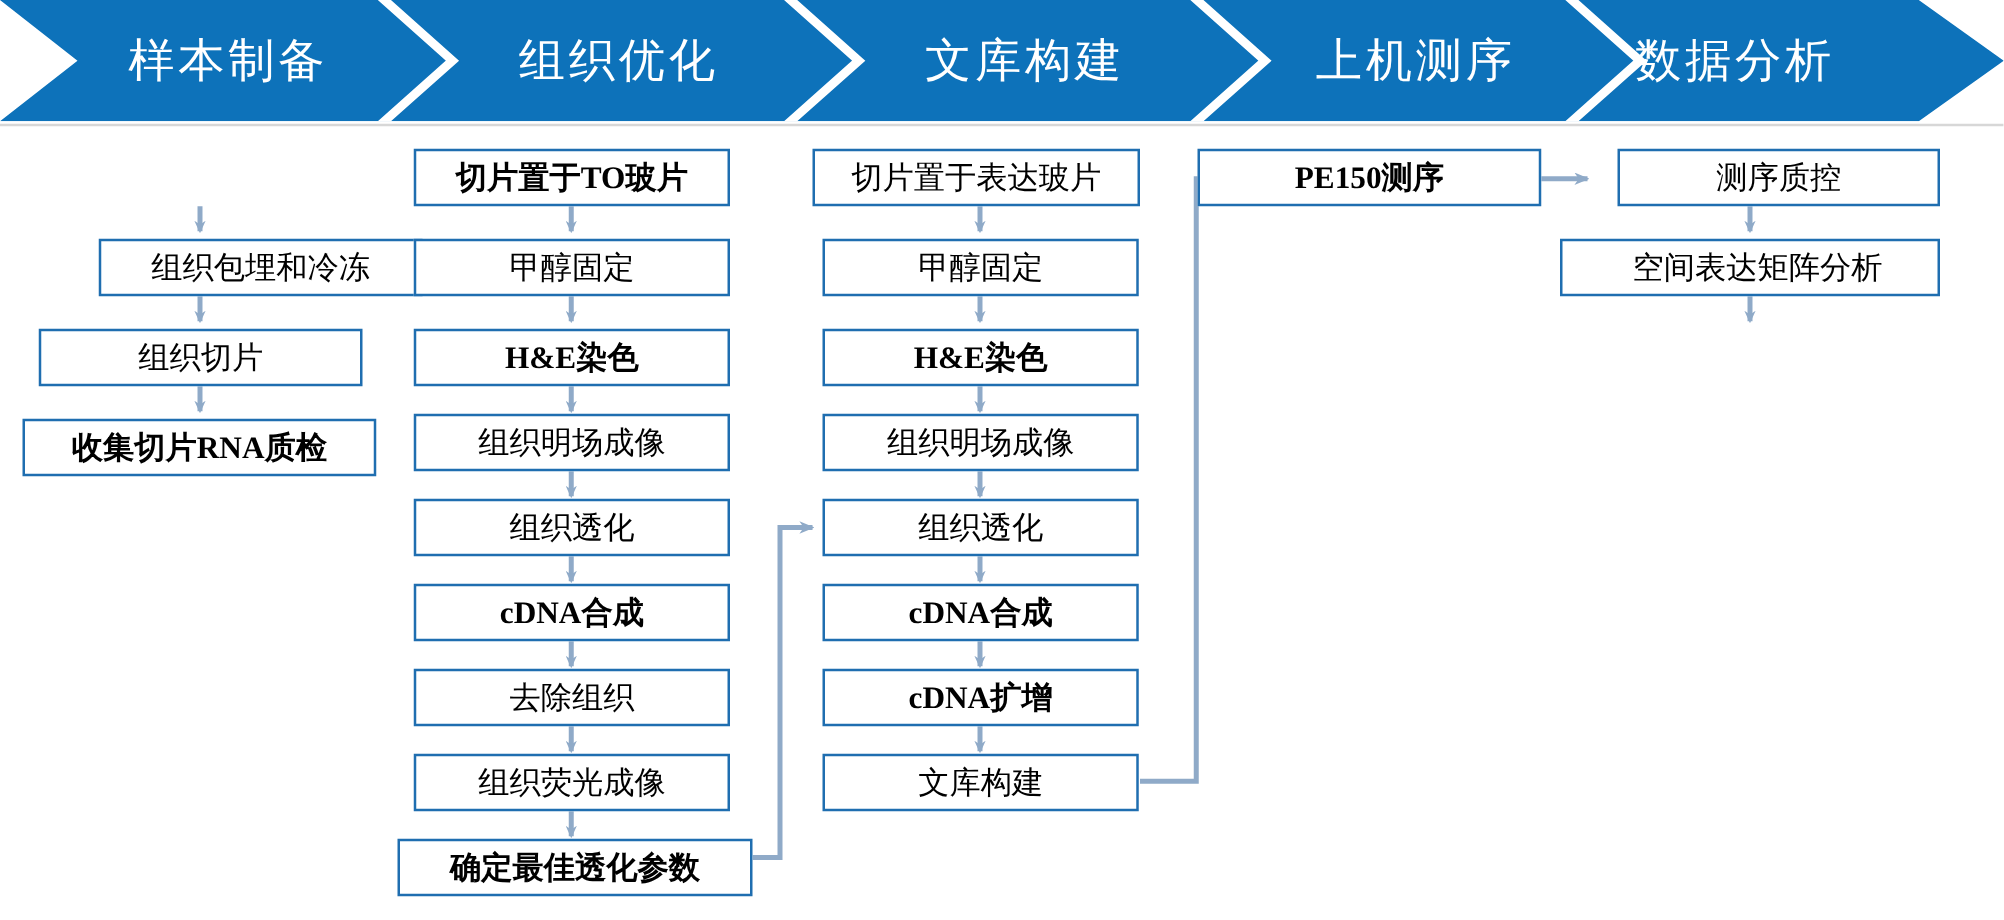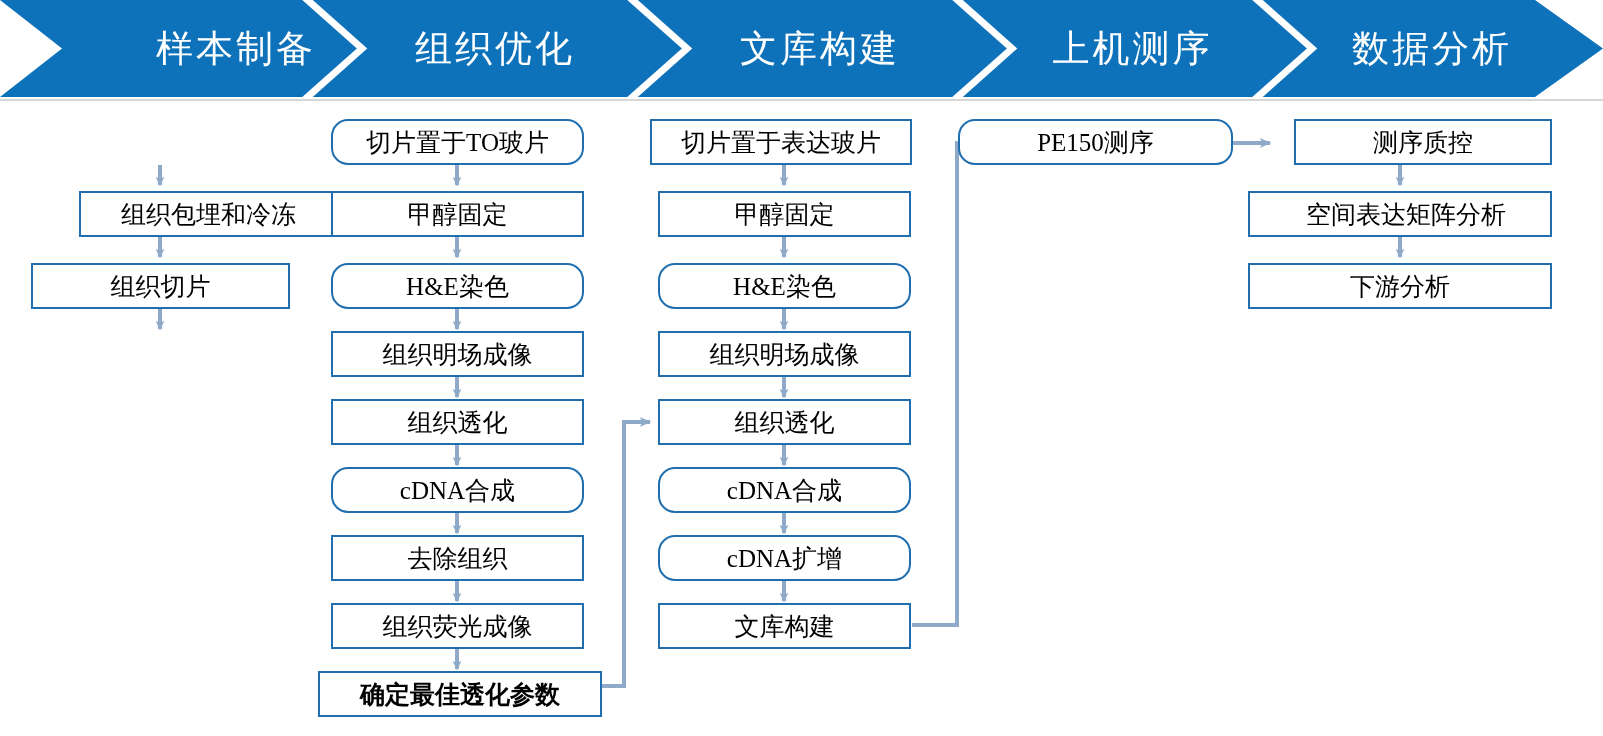--- a/index.html
+++ b/index.html
@@ -61,22 +61,21 @@
     display: flex;
     align-items: center;
     justify-content: center;
     color: #000000;
     font-size: 25px;
     line-height: 1;
     white-space: nowrap;
     font-family: "Liberation Serif", "DejaVu Serif", serif;
   }
   .node.bold {
-    font-weight: normal;
-    border-radius: 17px;
+    font-weight: bold;
   }
 
   
   #wires {
     position: absolute;
     left: 0;
     top: 0;
     width: 1603px;
     height: 736px;
     pointer-events: none;
@@ -93,33 +92,33 @@
       <path d="M 0,0 L 1535,0 L 1603,48.5 L 1535,97 L 0,97 L 62,48.5 Z" fill="#0d72ba"></path>
 
       <g stroke="#ffffff" stroke-width="7" fill="none" stroke-linejoin="miter">
         <polyline points="303,-4 362,48.5 303,101"></polyline>
         <polyline points="628,-4 687,48.5 628,101"></polyline>
         <polyline points="953,-4 1012,48.5 953,101"></polyline>
         <polyline points="1253,-4 1312,48.5 1253,101"></polyline>
       </g>
     </svg>
 
-    <div class="banner-label" style="left:75px; width:241px;justify-content:flex-end;">
+    <div class="banner-label" style="left:62px; width:241px;">
       <span>样本制备</span>
     </div>
     <div class="banner-label" style="left:362px; width:266px;">
       <span>组织优化</span>
     </div>
     <div class="banner-label" style="left:687px; width:266px;">
       <span>文库构建</span>
     </div>
     <div class="banner-label" style="left:1012px; width:241px;">
       <span>上机测序</span>
     </div>
-    <div class="banner-label" style="left:1312px; width:240px;align-items:center;">
+    <div class="banner-label" style="left:1268px; width:240px;align-items:center;">
       <span>数据分析</span>
     </div>
   </div>
   <div id="banner-underline"></div>
 
   <svg id="wires" viewBox="0 0 1603 736" xmlns="http://www.w3.org/2000/svg">
     <defs>
       <marker id="ah" markerWidth="10" markerHeight="9" refX="8.4" refY="4.5" orient="auto" markerUnits="userSpaceOnUse">
         <path d="M0,0 L10,4.5 L0,9 L3,4.5 Z" fill="#8faac8"></path>
       </marker>
@@ -161,20 +160,23 @@
 
     <path d="M 1233,143 L 1270,143" stroke="#8faac8" stroke-width="4" fill="none" marker-end="url(#ah2)"></path>
   </svg>
 
   <div class="node" style="left:31px; top:191px; width:259px; height:46px;margin-left:48px;">
     <span>组织包埋和冷冻</span>
   </div>
   <div class="node" style="left:31px; top:263px; width:259px; height:46px;">
     <span>组织切片</span>
   </div>
+  <div class="node bold" style="left:18px; top:335px; width:283px; height:46px;">
+    <span>收集切片RNA质检</span>
+  </div>
 
   <div class="node bold" style="left:331px; top:119px; width:253px; height:46px;">
     <span>切片置于TO玻片</span>
   </div>
   <div class="node" style="left:331px; top:191px; width:253px; height:46px;">
     <span>甲醇固定</span>
   </div>
   <div class="node bold" style="left:331px; top:263px; width:253px; height:46px;">
     <span>H&amp;E染色</span>
   </div>
@@ -225,17 +227,14 @@
   <div class="node bold" style="left:958px; top:119px; width:275px; height:46px;">
     <span>PE150测序</span>
   </div>
 
   <div class="node" style="left:1271px; top:119px; width:258px; height:46px;margin-left:23px;">
     <span>测序质控</span>
   </div>
   <div class="node" style="left:1248px; top:191px; width:304px; height:46px;padding-left:12px;">
     <span>空间表达矩阵分析</span>
   </div>
-  <div class="node" style="left:1248px; top:263px; width:304px; height:46px;">
-    <span>下游分析</span>
-  </div>
 
 </div>
 
 </body></html>

